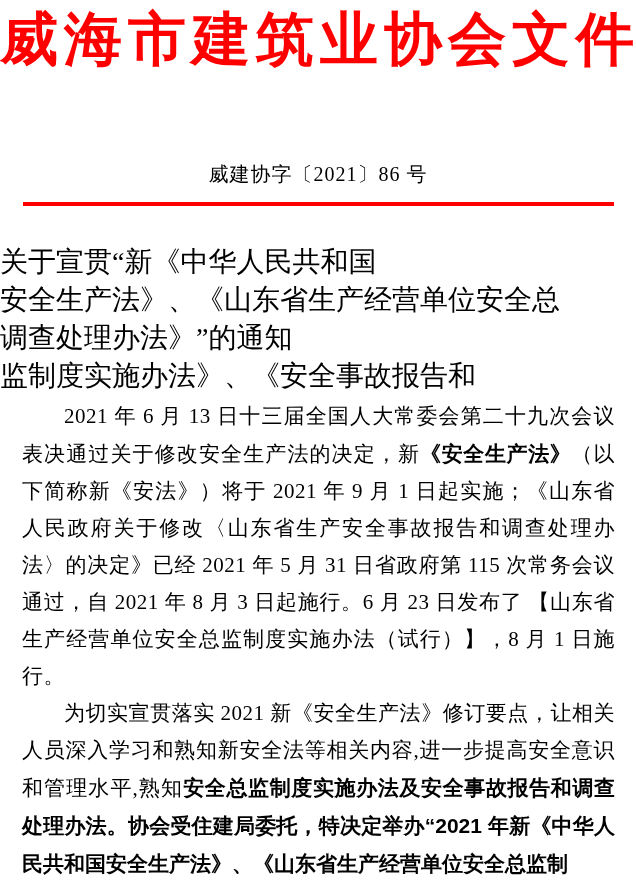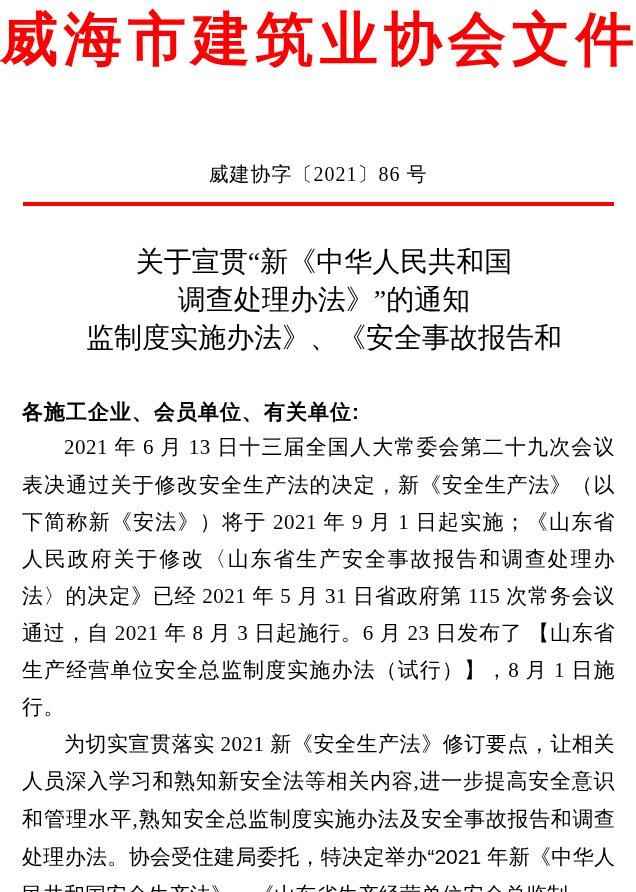--- a/index.html
+++ b/index.html
@@ -34,25 +34,24 @@
     line-height: 26px;
     letter-spacing: 1px;
   }
   .red-divider {
     margin: 15px 22px 0 23px;
     height: 4px;
     background: #ff0000;
   }
   .notice-title {
     margin-top: 37px;
-    text-align: center;
+    text-align: left;
     font-size: 28px;
     line-height: 38px;
     font-weight: normal;
-    margin-left: 12px;
   }
   .salutation {
     margin: 40px 22px 0 22px;
     font-size: 21px;
     line-height: 29px;
     font-weight: bold;
     font-family: "Liberation Sans", "DejaVu Sans", sans-serif;
     letter-spacing: 1px;
   }
   .notice-body {
@@ -60,42 +59,42 @@
   }
   .body-para {
     margin: 0;
     font-size: 21px;
     line-height: 37px;
     text-align: justify;
     text-indent: 2em;
     letter-spacing: 0.5px;
   }
   .body-para .b {
-    font-weight: normal;
+    font-weight: bold;
     font-family: "Liberation Sans", "DejaVu Sans", sans-serif;
     letter-spacing: 0;
   }
 </style>
 </head>
 <body>
 
 <div class="page">
 
   <div class="org-title">威海市建筑业协会文件</div>
 
   <div class="doc-number">威建协字〔2021〕86 号</div>
 
   <div class="red-divider"></div>
 
   <div class="notice-title">
       <div>关于宣贯“新《中华人民共和国</div>
+      <div>安全生产法》、《山东省生产经营单位安全总</div>
       <div>调查处理办法》”的通知</div>
       <div>监制度实施办法》、《安全事故报告和</div>
     </div>
 
-  <div class="salutation">各施工企业、会员单位、有关单位:</div>
 
   <div class="notice-body">
       <p class="body-para"><span>2021 年 6 月 13 日十三届全国人大常委会第二十九次会议表决通过关于修改安全生产法的决定，新</span><span class="b">《安全生产法》</span><span>（以下简称新《安法》）将于 2021 年 9 月 1 日起实施；《山东省人民政府关于修改〈山东省生产安全事故报告和调查处理办法〉的决定》已经 2021 年 5 月 31 日省政府第 115 次常务会议通过，自 2021 年 8 月 3 日起施行。6 月 23 日发布了 【山东省生产经营单位安全总监制度实施办法（试行）】，8 月 1 日施行。</span></p>
       <p class="body-para"><span>为切实宣贯落实 2021 新《安全生产法》修订要点，让相关人员深入学习和熟知新安全法等相关内容,进一步提高安全意识和管理水平,熟知</span><span class="b">安全总监制度实施办法及安全事故报告和调查处理办法。协会受住建局委托，特决定举办“2021 年新《中华人民共和国安全生产法》、《山东省生产经营单位安全总监制</span></p>
     </div>
 
 </div>
 
 </body></html>

